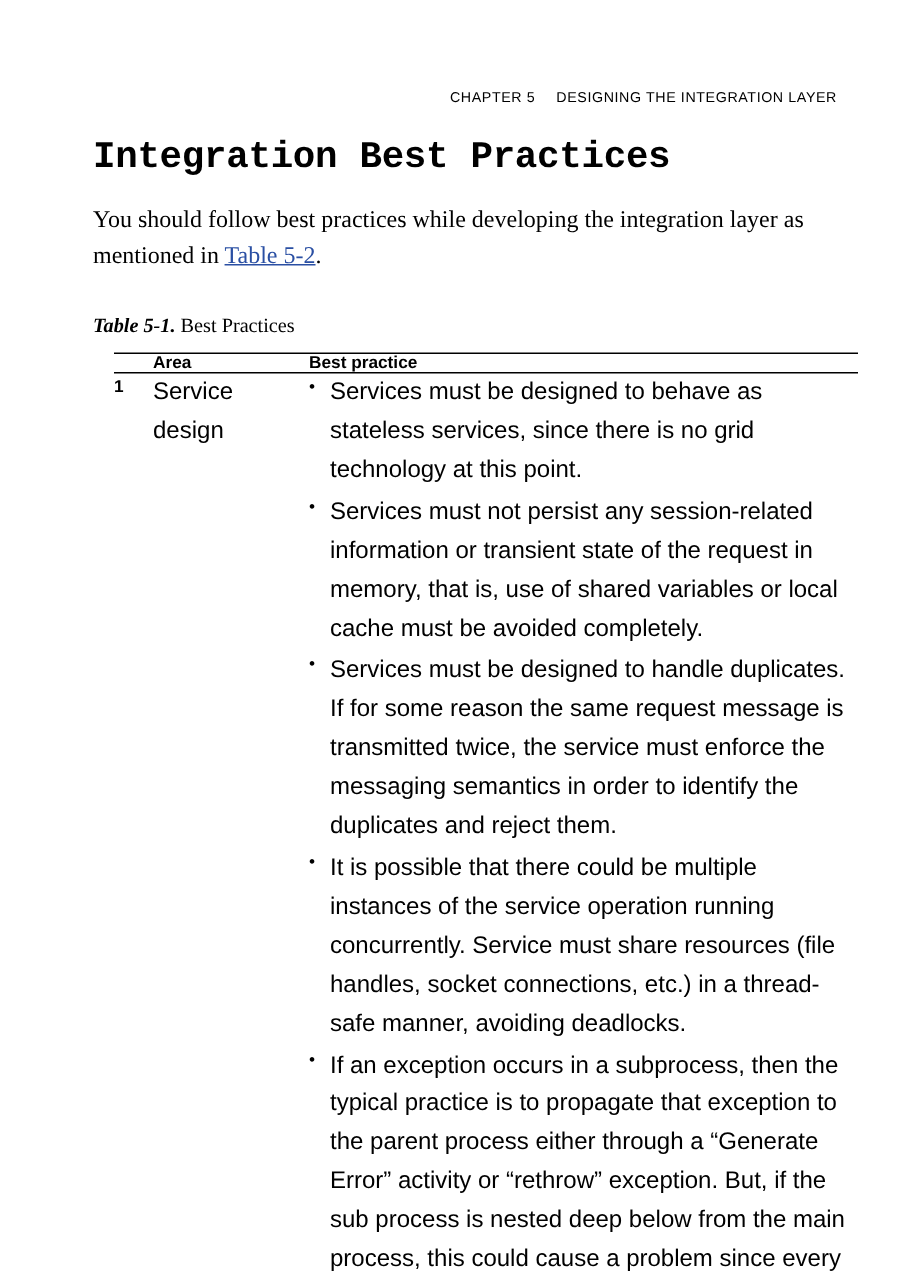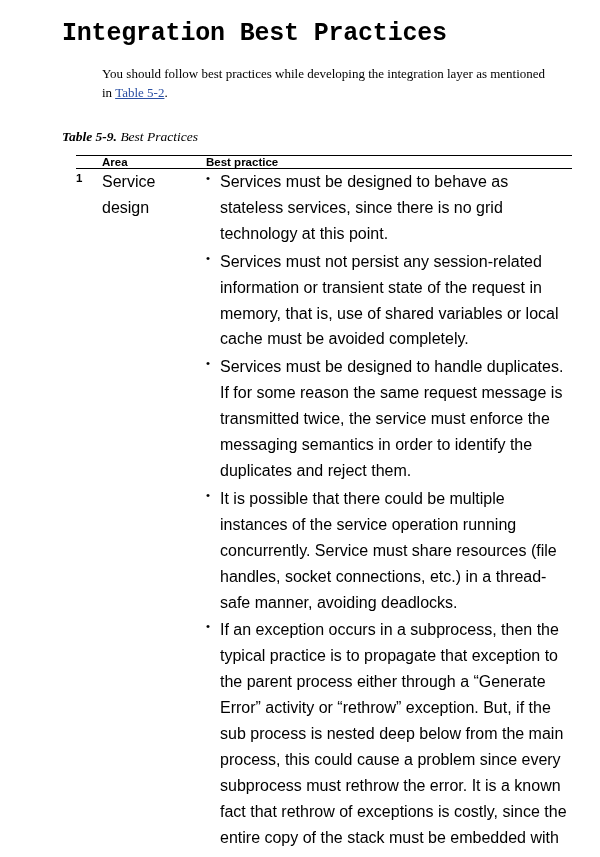--- a/index.html
+++ b/index.html
@@ -51,42 +51,40 @@
     font-weight: bold;
     font-size: 25px;
     letter-spacing: -0.2px;
     margin-top: 20px;
     margin-bottom: 0;
     line-height: 1.1;
   }
 
   .intro-para {
     font-family: "Liberation Serif", serif;
-    font-size: 13px;
+    font-size: 16px;
     line-height: 1.52;
     margin-top: 16px;
     text-align: left;
-    margin-left: 40px;
   }
   .xref {
     color: #2a4fa3;
   }
 
   
   .table-caption {
     margin-top: 26px;
     font-size: 13.5px;
     font-family: "Liberation Serif", serif;
   }
   .table-caption .tnum {
     font-weight: bold;
     font-style: italic;
   }
   .table-caption .ttitle {
-    font-style: italic;
   }
 
   
   table.best-practices {
     border-collapse: collapse;
     width: 496px;
     margin-top: 10px;
     margin-left: 14px;
   }
   table.best-practices th,
@@ -163,29 +161,32 @@
     font-weight: bold;
     font-size: 12.5px;
   }
 </style>
 </head>
 <body>
 
 <div class="page">
   <div class="content">
 
+    <div class="running-head">
+      <span class="chap">CHAPTER 5</span><span>DESIGNING THE INTEGRATION LAYER</span>
+    </div>
 
     <h1 class="page-title">Integration Best Practices</h1>
 
     <p class="intro-para">
       <span>You should follow best practices while developing the integration layer as mentioned in </span><a class="xref" href="#">Table 5-2</a><span>.</span>
     </p>
 
     <div class="table-caption">
-      <span class="tnum">Table 5-9.</span>
+      <span class="tnum">Table 5-1.</span>
       <span class="ttitle">Best Practices</span>
     </div>
 
     <table class="best-practices">
       <colgroup>
         <col class="col-num">
         <col class="col-area">
         <col class="col-bp">
       </colgroup>
       <thead>

